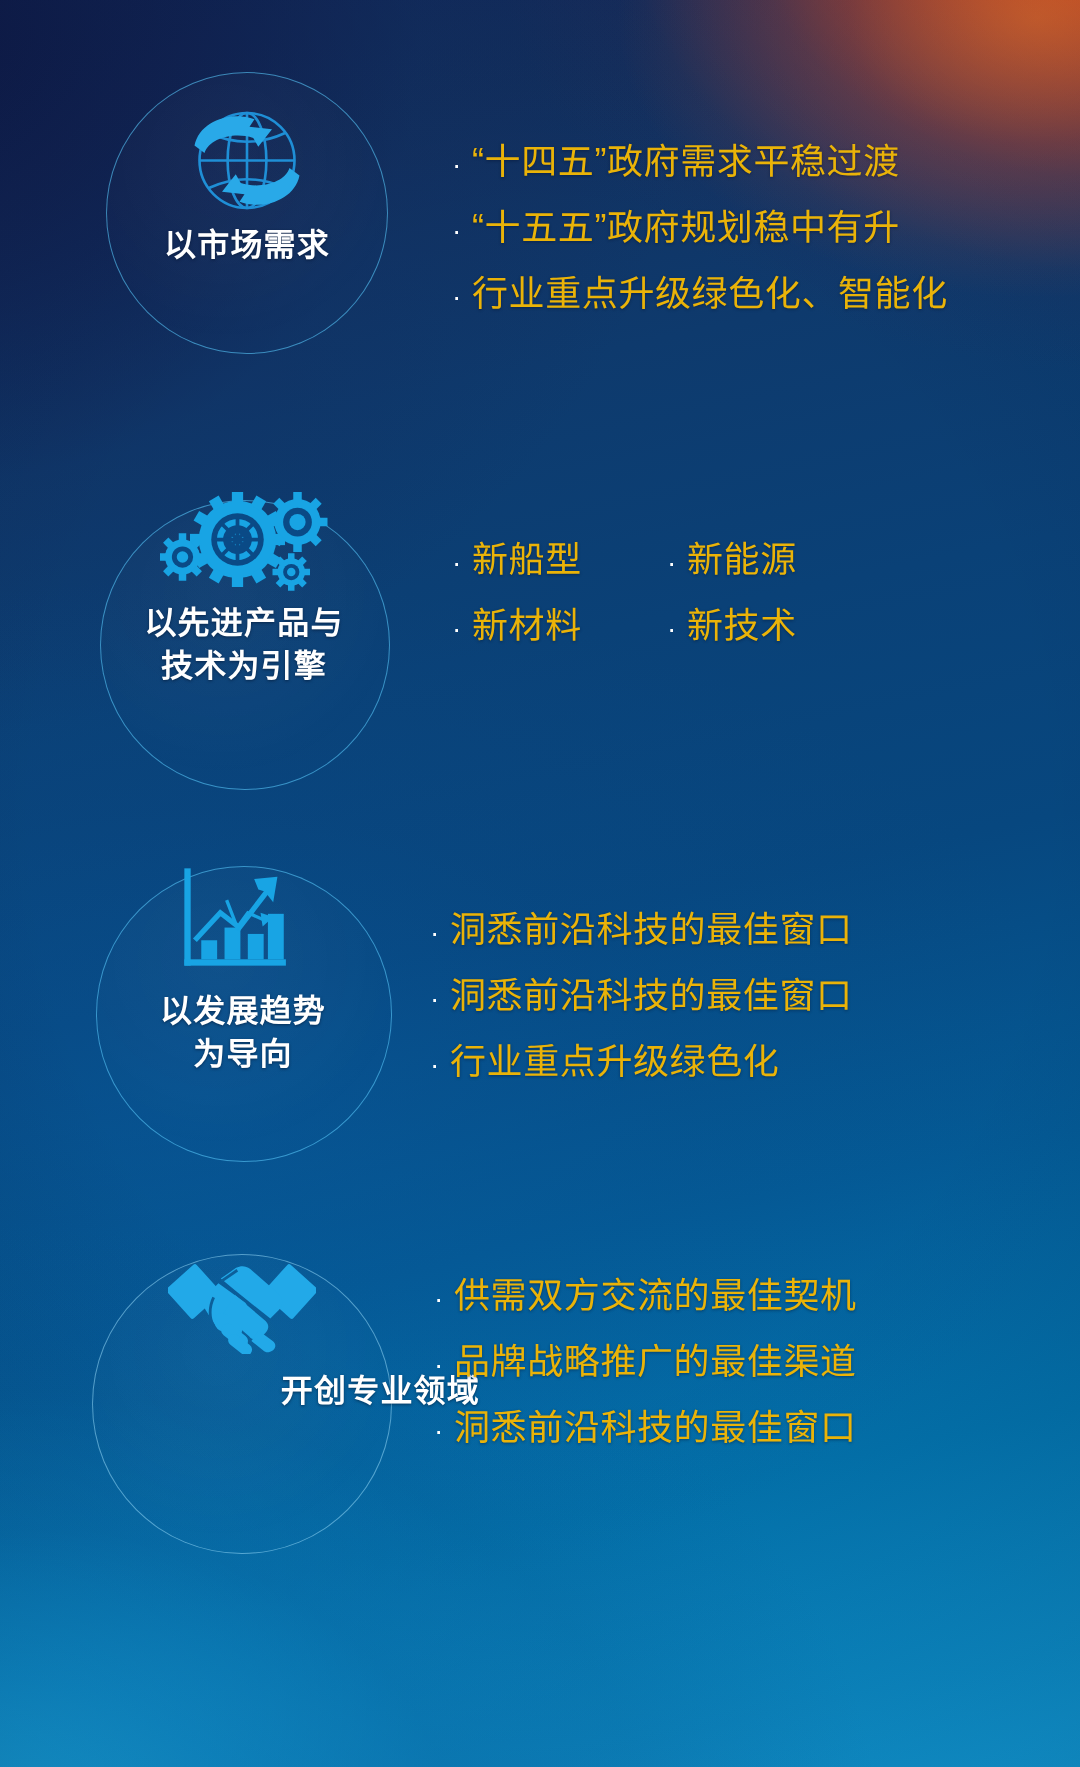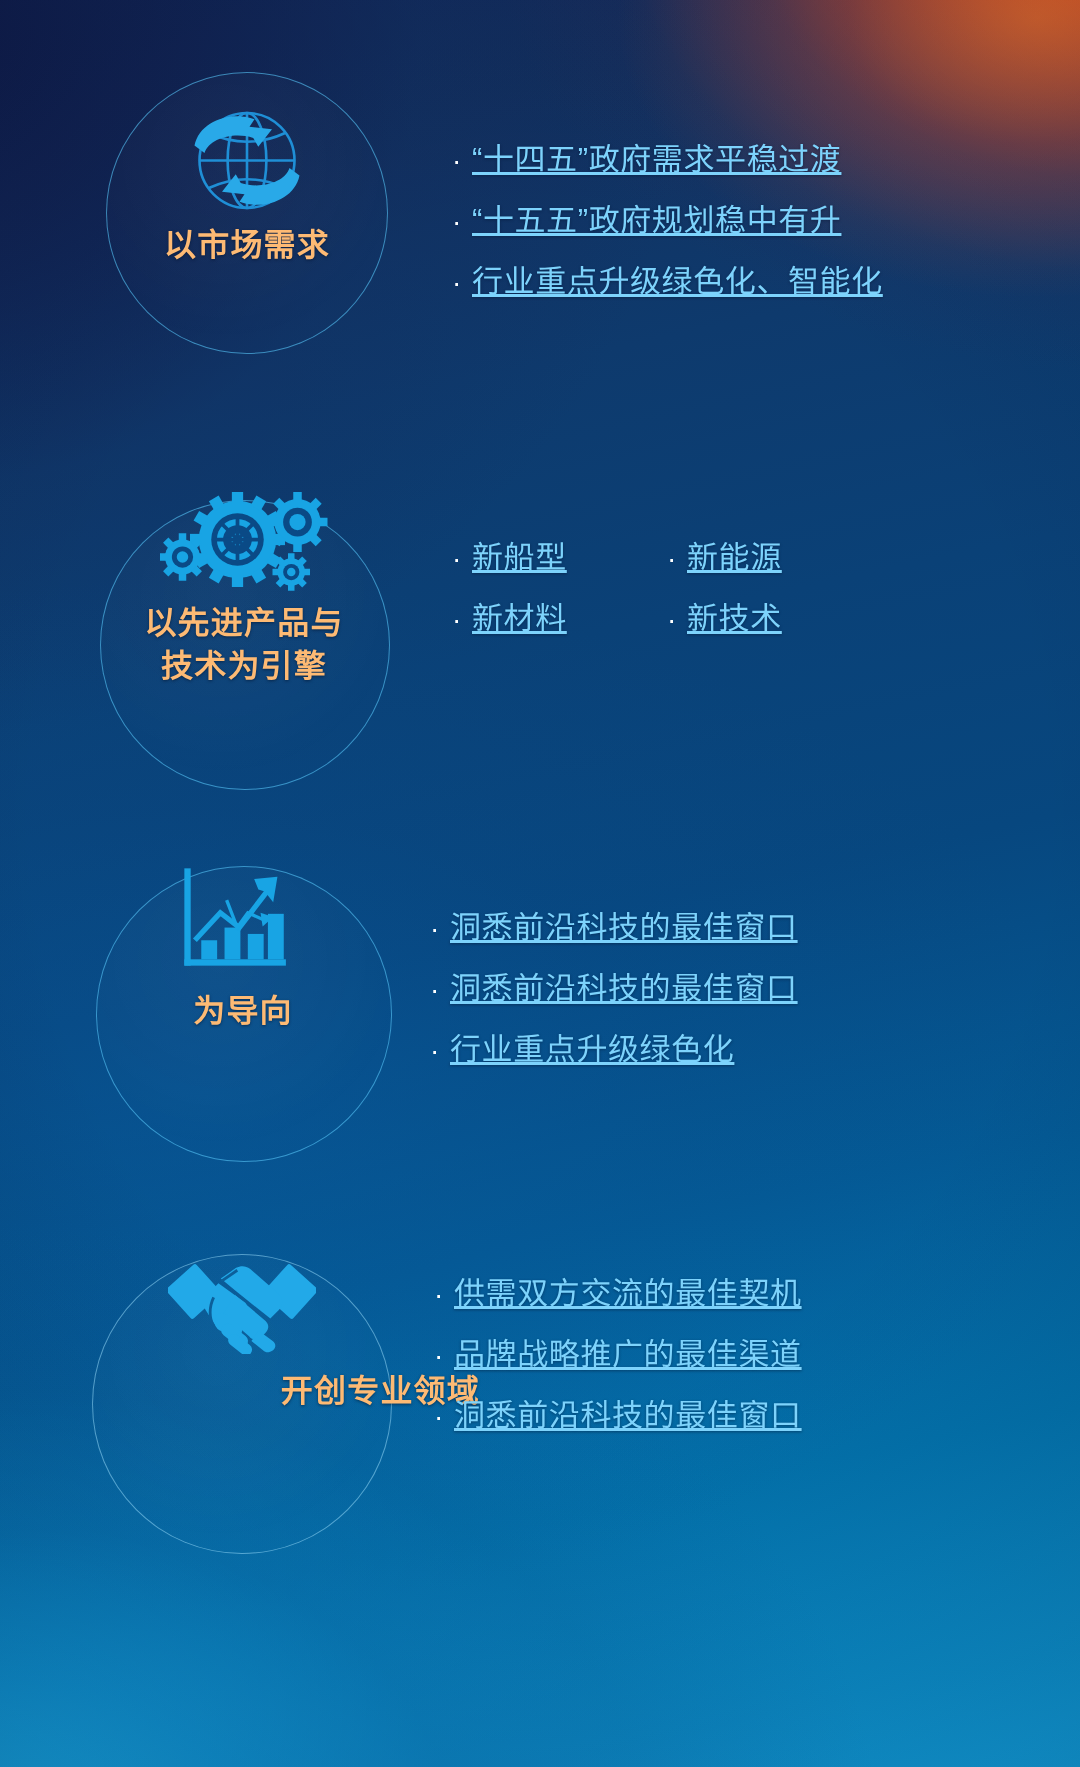--- a/index.html
+++ b/index.html
@@ -98,21 +98,21 @@
   .card-icon {
     position: absolute;
     display: flex;
     align-items: center;
     justify-content: center;
   }
   .card-title {
     position: absolute;
     width: 100%;
     text-align: center;
-    color: #fdba74;
+    color: #ffffff;
     font-weight: 700;
     font-size: 32px;
     line-height: 1.34;
     letter-spacing: 1.2px;
     text-shadow: 0 1px 3px rgba(2,16,40,0.55);
   }
 
   
   .bullets {
     position: absolute;
@@ -126,26 +126,25 @@
   .bullet-dot {
     display: inline-block;
     width: 20px;
     flex: 0 0 20px;
     font-size: 28px;
     line-height: 1;
     color: #ffffff;
     text-align: left;
   }
   .bullet-text {
-    font-size: 31px;
+    font-size: 36px;
     line-height: 1.0;
     letter-spacing: 0.6px;
-    color: #7dd3fc;
+    color: #eab308;
     text-shadow: 0 1px 3px rgba(4,18,44,0.45);
-    text-decoration: underline;
   }
   .b-row-sp { margin-bottom: 30px; }
   .b-row-sp:last-child { margin-bottom: 0; }
 
   .two-col {
     display: flex;
   }
   .two-col .col {
     display: flex;
     flex-direction: column;
@@ -338,20 +337,21 @@
         </g>
         <polygon points="72,16 94,14 90,38 82,28 76,26" fill="#18a4e4"></polygon>
         <g fill="none" stroke="#18a4e4" stroke-width="3.2">
           <polyline points="46,36 56,62 66,48 84,56"></polyline>
         </g>
         <polygon points="78,48 90,52 80,61" fill="#18a4e4"></polygon>
       </svg>
     </div>
 
     <div class="card-title" style="left:0; top:990px; width:486px;">
+      <div>以发展趋势</div>
       <div>为导向</div>
     </div>
 
     <div class="bullets" style="left:430px; top:912px;">
       <div class="bullet-row b-row-sp">
         <span class="bullet-dot">·</span>
         <span class="bullet-text">洞悉前沿科技的最佳窗口</span>
       </div>
       <div class="bullet-row b-row-sp">
         <span class="bullet-dot">·</span>

